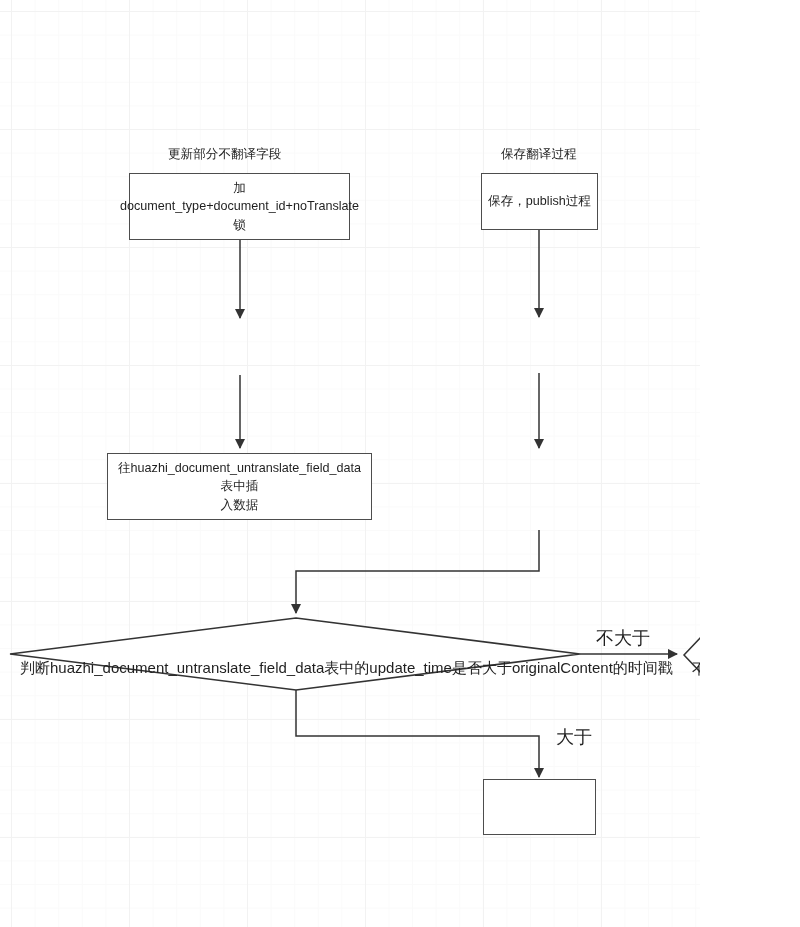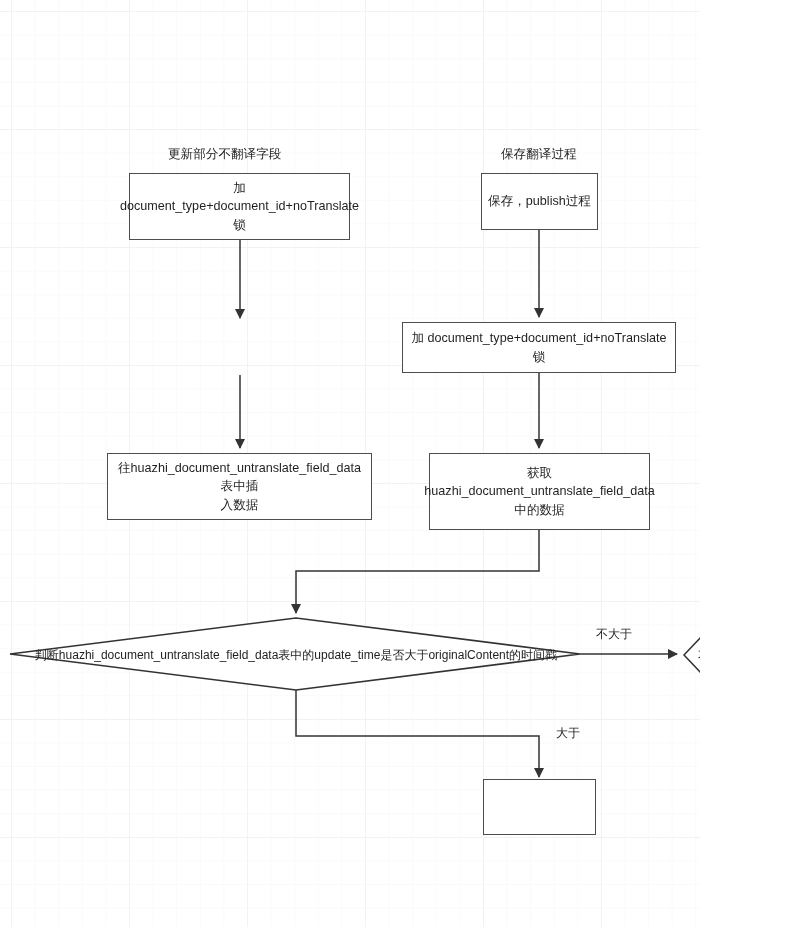--- a/index.html
+++ b/index.html
@@ -53,32 +53,33 @@
   }
   .group-title {
     position: absolute;
     font-size: 12.6px;
     color: #1f1f1f;
     white-space: nowrap;
     z-index: 3;
   }
   .edge-label {
     position: absolute;
-    font-size: 12px;
+    font-size: 18px;
     color: #1f1f1f;
     white-space: nowrap;
     z-index: 4;
   }
   .diamond-text {
     position: absolute;
-    font-size: 12px;
+    font-size: 15px;
     color: #1f1f1f;
     white-space: nowrap;
     text-align: center;
     z-index: 4;
+    margin-top: 12px;
   }
 </style>
 </head>
 <body>
 
 <div id="canvas">
 
   <svg class="svg-layer" viewBox="0 0 800 927" xmlns="http://www.w3.org/2000/svg">
     <defs>
       <marker id="arrow" viewBox="0 0 10 10" refX="9" refY="5" markerWidth="7" markerHeight="7" orient="auto-start-reverse">
@@ -111,25 +112,21 @@
   <div class="node" style="left:129px; top:173px; width:221px; height:67px;">加
 document_type+document_id+noTranslate
 锁</div>
 
 
   <div class="node" style="left:107px; top:453px; width:265px; height:67px;">往huazhi_document_untranslate_field_data 表中插
 入数据</div>
 
   <div class="node" style="left:481px; top:173px; width:117px; height:57px;">保存，publish过程</div>
 
-  <div class="node" style="left:402px; top:322px; width:274px; height:51px;">加  document_type+document_id+noTranslate锁</div>
 
-  <div class="node" style="left:429px; top:453px; width:221px; height:77px;">获取
-huazhi_document_untranslate_field_data
-中的数据</div>
 
   <div class="diamond-text" style="left:20px; top:647px; width:552px;">判断huazhi_document_untranslate_field_data表中的update_time是否大于originalContent的时间戳</div>
 
   <div class="diamond-text" style="left:684px; top:648px; width:76px;">不做处理</div>
 
   <div class="edge-label" style="left:596px; top:626px;">不大于</div>
   <div class="edge-label" style="left:556px; top:714px;margin-top:11px;">大于</div>
 
   <div class="node" style="left:483px; top:779px; width:113px; height:56px;"></div>
 

